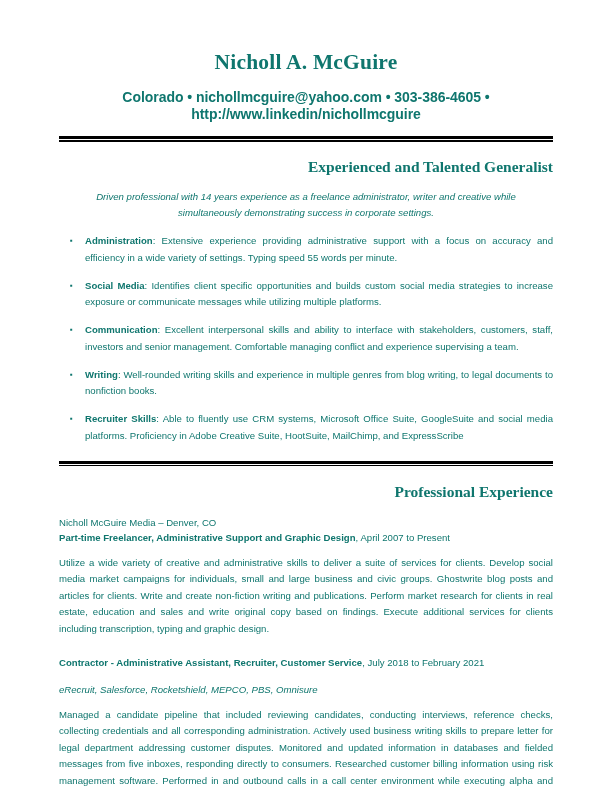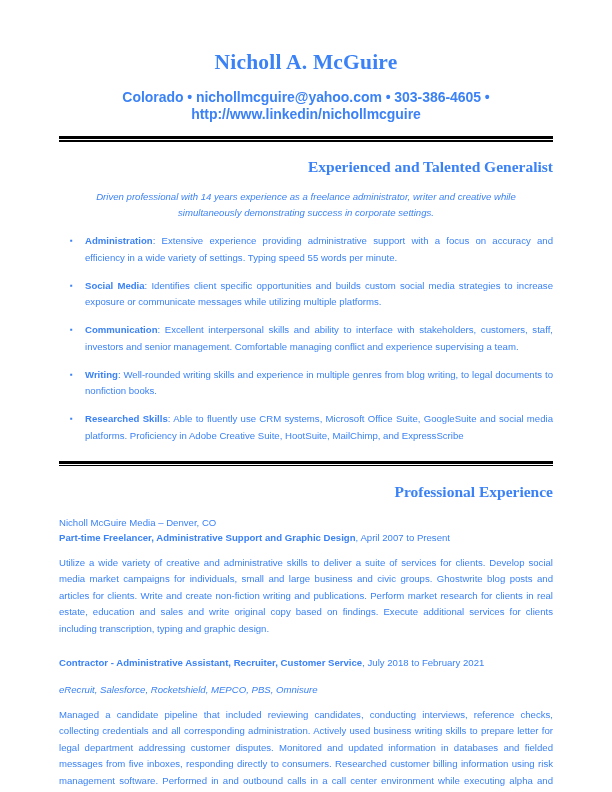--- a/index.html
+++ b/index.html
@@ -8,21 +8,21 @@
     background: #ffffff;
   }
   .page {
     position: relative;
     width: 612px;
     height: 792px;
     background: #ffffff;
     box-sizing: border-box;
     padding: 46px 59px 0 59px;
     font-family: "Liberation Sans", sans-serif;
-    color: #3b82f6;
+    color: #0f766e;
     overflow: hidden;
   }
 
   
   .name {
     text-align: center;
     font-family: "Liberation Serif", serif;
     font-size: 21.5px;
     font-weight: bold;
     letter-spacing: 0.2px;
@@ -159,21 +159,21 @@
     <li>
       <span class="bullet-mark">▪</span>
       <b>Communication</b><span>: </span><span>Excellent interpersonal skills and ability to interface with stakeholders, customers, staff, investors and senior management. Comfortable managing conflict and experience supervising a team.</span>
     </li>
     <li>
       <span class="bullet-mark">▪</span>
       <b>Writing</b><span>: </span><span>Well-rounded writing skills and experience in multiple genres from blog writing, to legal documents to nonfiction books.</span>
     </li>
     <li>
       <span class="bullet-mark">▪</span>
-      <b>Researched Skills</b><span>: </span><span>Able to fluently use CRM systems, Microsoft Office Suite, GoogleSuite and social media platforms. Proficiency in Adobe Creative Suite, HootSuite, MailChimp, and ExpressScribe</span>
+      <b>Recruiter Skills</b><span>: </span><span>Able to fluently use CRM systems, Microsoft Office Suite, GoogleSuite and social media platforms. Proficiency in Adobe Creative Suite, HootSuite, MailChimp, and ExpressScribe</span>
     </li>
   </ul>
 
   <div class="divider" style="margin-top:17px;">
     <div class="rule-thick"></div>
     <div class="rule-gap"></div>
     <div class="rule-thin"></div>
   </div>
 
   <div class="section-heading">Professional Experience</div>

